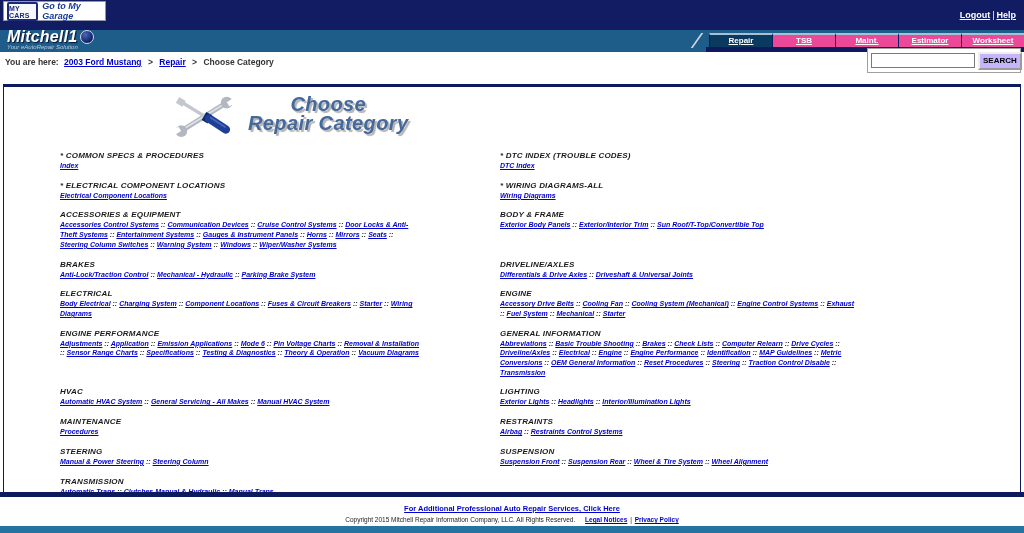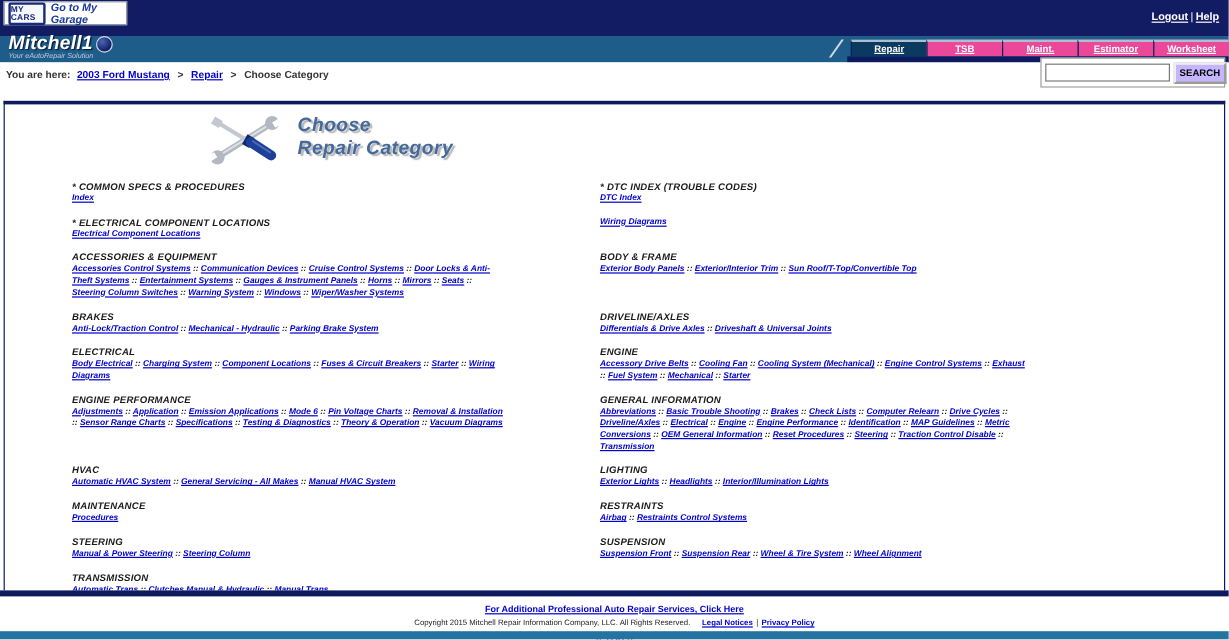--- a/index.html
+++ b/index.html
@@ -82,22 +82,22 @@
   }
 
   
   .main{
     position:absolute;top:84px;left:3px;right:3px;bottom:41px;background:#ffffff;
     border-top:3px solid #0d1b5e;border-left:1px solid #0d1b5e;border-right:1px solid #0d1b5e;
     box-sizing:border-box;overflow:hidden;
   }
   .title-block{margin:6px 0 0 168px;display:flex;align-items:flex-start;gap:12px;}
   .title-text{
-    font-size:16px;font-weight:bold;font-style:italic;color:#44699c;
-    line-height:19px;letter-spacing:.4px;text-shadow:2px 2px 1px #b3b3b3;margin-top:2px;
+    font-size:20px;font-weight:bold;font-style:italic;color:#44699c;
+    line-height:19px;letter-spacing:.4px;text-shadow:2px 2px 1px #b3b3b3;margin-top:2px;text-align:center;
   }
 
   
   .catgrid{
     margin:12px 0 0 56px;display:grid;grid-template-columns:360px 360px;
     column-gap:80px;row-gap:10px;font-style:italic;
   }
   .cat h3{
     margin:0;font-size:8px;font-weight:bold;color:#1a1a1a;line-height:10px;letter-spacing:.2px;
   }
@@ -199,20 +199,21 @@
         </div>
         <div class="cat">
           <h3>* DTC INDEX (TROUBLE CODES)</h3>
           <div class="links"><a>DTC Index</a></div>
         </div>
         <div class="cat">
           <h3>* ELECTRICAL COMPONENT LOCATIONS</h3>
           <div class="links"><a>Electrical Component Locations</a></div>
         </div>
         <div class="cat">
+          <h3>* WIRING DIAGRAMS-ALL</h3>
           <div class="links"><a>Wiring Diagrams</a></div>
         </div>
         <div class="cat">
           <h3>ACCESSORIES &amp; EQUIPMENT</h3>
           <div class="links"><a>Accessories Control Systems</a><span class="sep"> :: </span><a>Communication Devices</a><span class="sep"> :: </span><a>Cruise Control Systems</a><span class="sep"> :: </span><a>Door Locks &amp; Anti-Theft Systems</a><span class="sep"> :: </span><a>Entertainment Systems</a><span class="sep"> :: </span><a>Gauges &amp; Instrument Panels</a><span class="sep"> :: </span><a>Horns</a><span class="sep"> :: </span><a>Mirrors</a><span class="sep"> :: </span><a>Seats</a><span class="sep"> :: </span><a>Steering Column Switches</a><span class="sep"> :: </span><a>Warning System</a><span class="sep"> :: </span><a>Windows</a><span class="sep"> :: </span><a>Wiper/Washer Systems</a></div>
         </div>
         <div class="cat">
           <h3>BODY &amp; FRAME</h3>
           <div class="links"><a>Exterior Body Panels</a><span class="sep"> :: </span><a>Exterior/Interior Trim</a><span class="sep"> :: </span><a>Sun Roof/T-Top/Convertible Top</a></div>
         </div>

